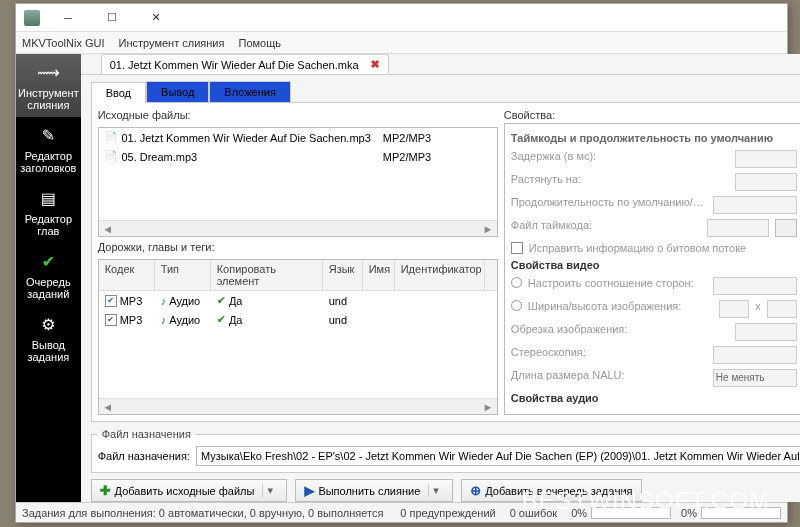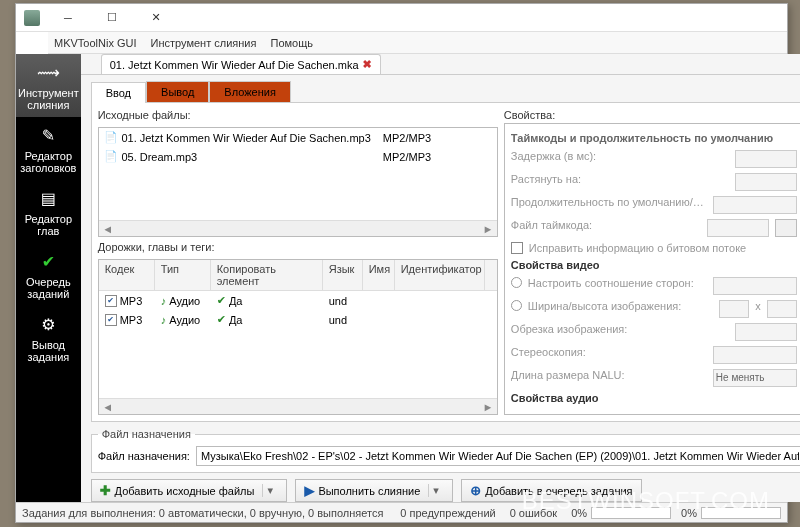--- a/index.html
+++ b/index.html
@@ -3,34 +3,34 @@
 <meta charset="utf-8">
 <style>
 * { box-sizing: border-box; margin: 0; padding: 0; font-family: 'Segoe UI', Tahoma, sans-serif; font-size: 11px; }
 body { background: #8a8070; width: 800px; height: 527px; overflow: hidden; position: relative; }
 .window { position: absolute; left: 15px; top: 3px; width: 773px; height: 520px; background: #fff; border: 1px solid #aaa; box-shadow: 2px 2px 8px rgba(0,0,0,0.3); }
 .titlebar { height: 28px; display: flex; align-items: center; padding-left: 8px; background: #fff; border-bottom: 1px solid #e0e0e0; }
 .titlebar-icon { width: 16px; height: 16px; background: linear-gradient(#8a9, #576); border-radius: 2px; margin-right: 6px; }
 .titlebar-text { flex: 1; color: #333; }
 .winbtns { display: flex; }
 .winbtn { width: 44px; height: 28px; display: flex; align-items: center; justify-content: center; color: #333; }
-.menubar { height: 22px; display: flex; align-items: center; padding-left: 6px; gap: 14px; border-bottom: 1px solid #ddd; background: #f8f8f8; margin-left: 32px; }
+.menubar { height: 22px; display: flex; align-items: center; padding-left: 6px; gap: 14px; border-bottom: 1px solid #ddd; background: #f8f8f8; }
 .menubar span { color: #333; cursor: default; }
 .body { display: flex; height: calc(100% - 70px); }
 .sidebar { width: 100px; background: #000; display: flex; flex-direction: column; }
 .side-item { display: flex; flex-direction: column; align-items: center; padding: 6px 2px; color: #fff; font-size: 9px; text-align: center; gap: 3px; }
 .side-item.active { background: linear-gradient(#5d5d5d,#404040); }
 .side-icon { width: 24px; height: 24px; display: flex; align-items: center; justify-content: center; font-size: 16px; }
 .main { flex: 1; background: #f5f5f5; display: flex; flex-direction: column; }
 .tabbar1 { height: 24px; display: flex; align-items: center; padding-left: 20px; border-bottom: 1px solid #ccc; }
-.tab1 { display: flex; align-items: center; gap: 4px; background: #fff; border: 1px solid #ccc; border-bottom: none; padding: 3px 8px; border-radius: 3px 3px 0 0; }
+.tab1 { display: flex; align-items: center; gap: 12px; background: #fff; border: 1px solid #ccc; border-bottom: none; padding: 3px 8px; border-radius: 3px 3px 0 0; }
 .tab1 .closetab { color: #c33; font-weight: bold; cursor: pointer; }
 .content { flex: 1; padding: 6px 10px 0 10px; display: flex; flex-direction: column; }
 .tabbar2 { display: flex; border-bottom: 1px solid #ccc; }
-.tab2 { padding: 4px 14px; border: 1px solid #ccc; border-bottom: none; background: #c2410c; margin-right: 0; cursor: default; }
+.tab2 { padding: 4px 14px; border: 1px solid #ccc; border-bottom: none; background: #1d4ed8; margin-right: 0; cursor: default; }
 .tab2.active { background: #fff; position: relative; top: 1px; }
 .tabpanel { flex: 1; border: 1px solid #ccc; border-top: none; background: #fff; padding: 6px; display: flex; gap: 6px; overflow: hidden; }
 .leftcol { flex: 1; display: flex; flex-direction: column; gap: 4px; min-width: 0; }
 .rightcol { width: 300px; display: flex; flex-direction: column; overflow: hidden; }
 .grouplbl { color: #333; margin-bottom: 2px; }
 .listbox { border: 1px solid #bbb; background: #fff; flex: 1; display: flex; flex-direction: column; min-height: 60px; }
 .listhdr { display: flex; background: #f4f4f4; border-bottom: 1px solid #ddd; }
 .listhdr > div { padding: 3px 6px; border-right: 1px solid #ddd; font-weight: normal; color: #444; }
 .listbody { flex: 1; overflow: auto; }
 .listrow { display: flex; padding: 2px 0; }

